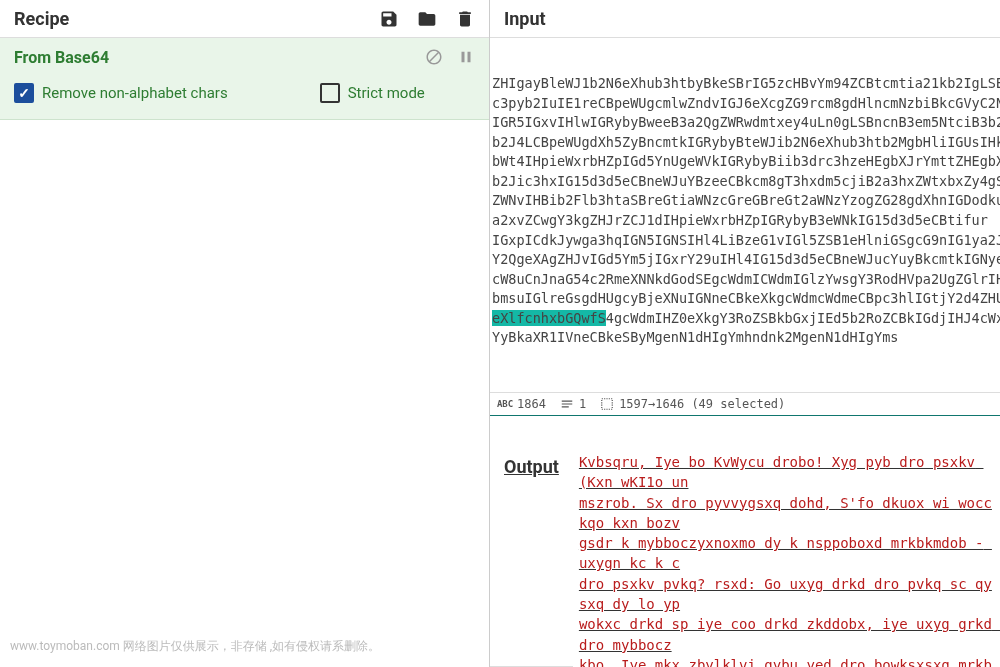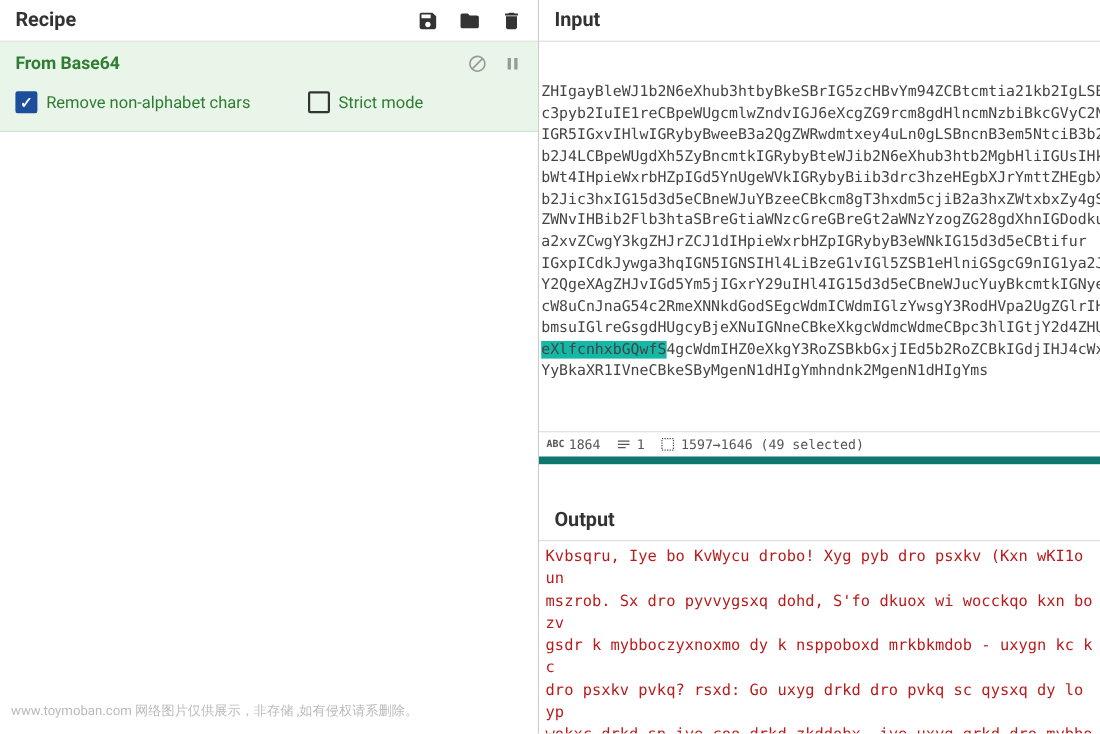--- a/index.html
+++ b/index.html
@@ -49,21 +49,20 @@
       cursor: pointer;
       fill: #333;
     }
     .operation {
       background: #e9f5e9;
       border-bottom: 1px solid #cde3cd;
       padding: 10px 14px;
     }
     .op-header {
       display: flex;
-      align-items: center;
       justify-content: space-between;
       margin-bottom: 10px;
     }
     .op-title {
       color: #2e7d32;
       font-weight: 700;
       font-size: 16px;
     }
     .op-header-icons {
       display: flex;
@@ -97,21 +96,21 @@
       top: 50%;
       transform: translateY(-50%);
       width: 0;
       height: 0;
       border-left: 5px solid transparent;
       border-right: 5px solid transparent;
       border-top: 5px solid #888;
     }
     .op-checkboxes {
       display: flex;
-      gap: 52px;
+      gap: 92px;
       margin-top: 16px;
       margin-bottom: 6px;
       align-items: flex-end;
     }
     .checkbox-item {
       display: flex;
       align-items: center;
       gap: 8px;
       color: #2e7d32;
       font-size: 15px;
@@ -155,43 +154,44 @@
       white-space: pre;
       word-break: break-all;
     }
     .input-area {
       flex: 0 0 auto;
       height: 290px;
     }
     .output-wrapper {
       flex: 1;
       display: flex;
-      flex-direction: column;
-      overflow: hidden;
+      flex-direction: row;
+      overflow: hidden;
+      text-decoration: underline;
     }
     .output-area {
       padding: 4px 6px;
       font-family: "Consolas", "Monaco", monospace;
       font-size: 14px;
       line-height: 1.45;
       color: #b91c1c;
       white-space: pre-wrap;
       word-break: break-all;
       overflow: hidden;
     }
     .highlight-yellow {
       background: #14b8a6;
     }
     .status-bar {
       display: flex;
       align-items: center;
       gap: 14px;
       padding: 4px 8px;
       border-top: 1px solid #ddd;
-      border-bottom: 7px solid #0f766e;
+      border-bottom: 1px solid #0f766e;
       font-family: monospace;
       font-size: 12px;
       color: #555;
     }
     .status-item {
       display: flex;
       align-items: center;
       gap: 5px;
     }
     .status-icon {

